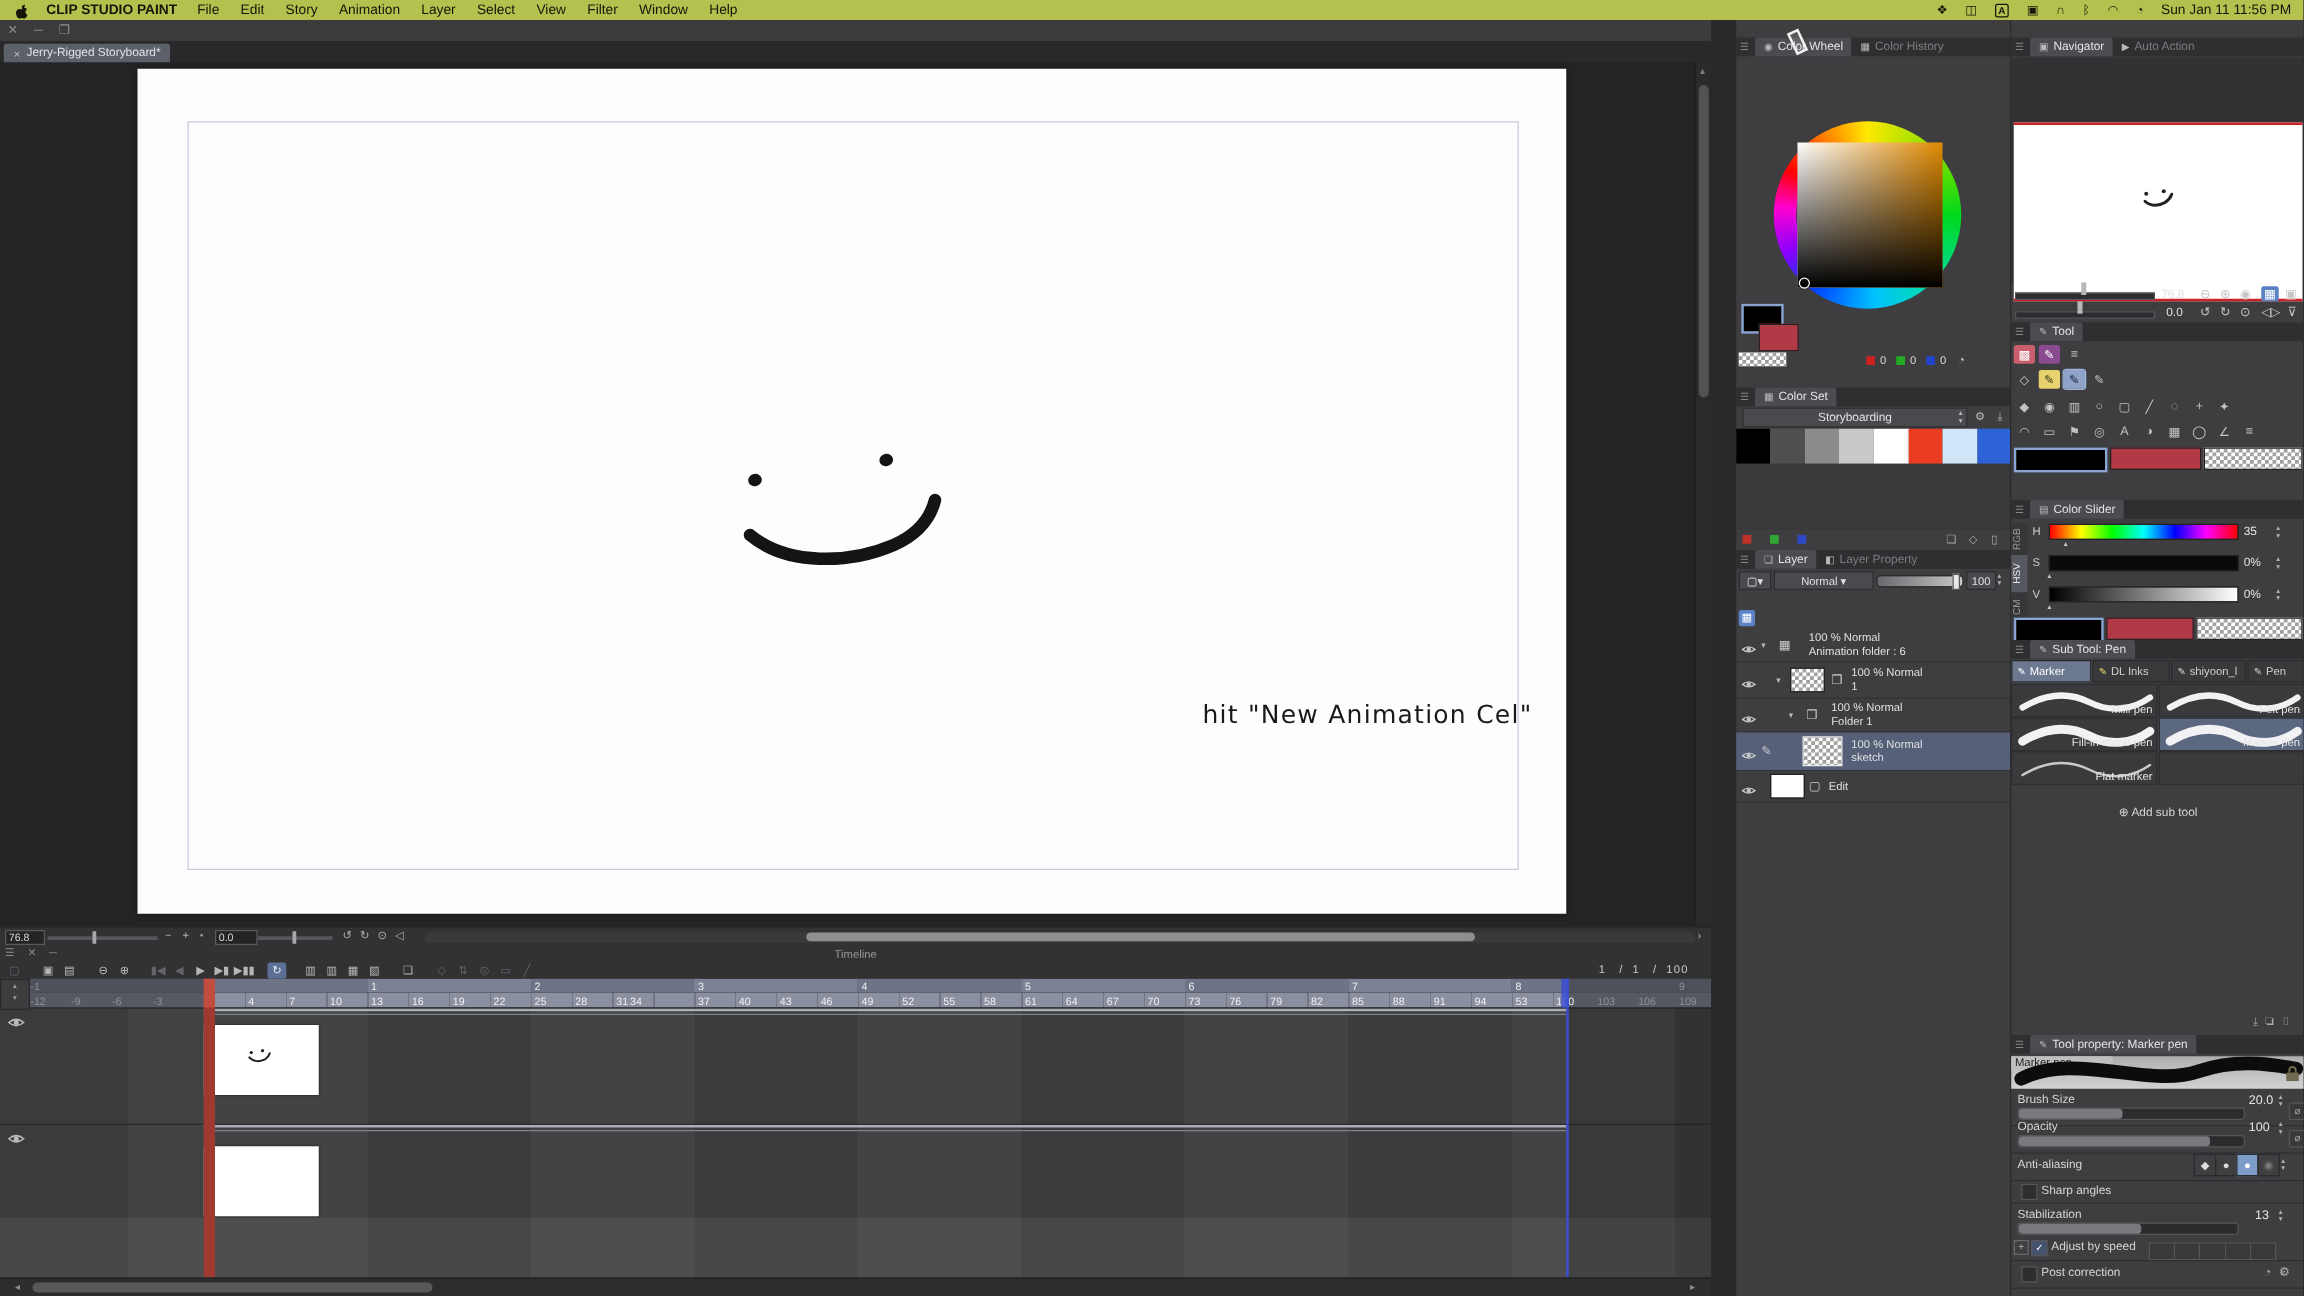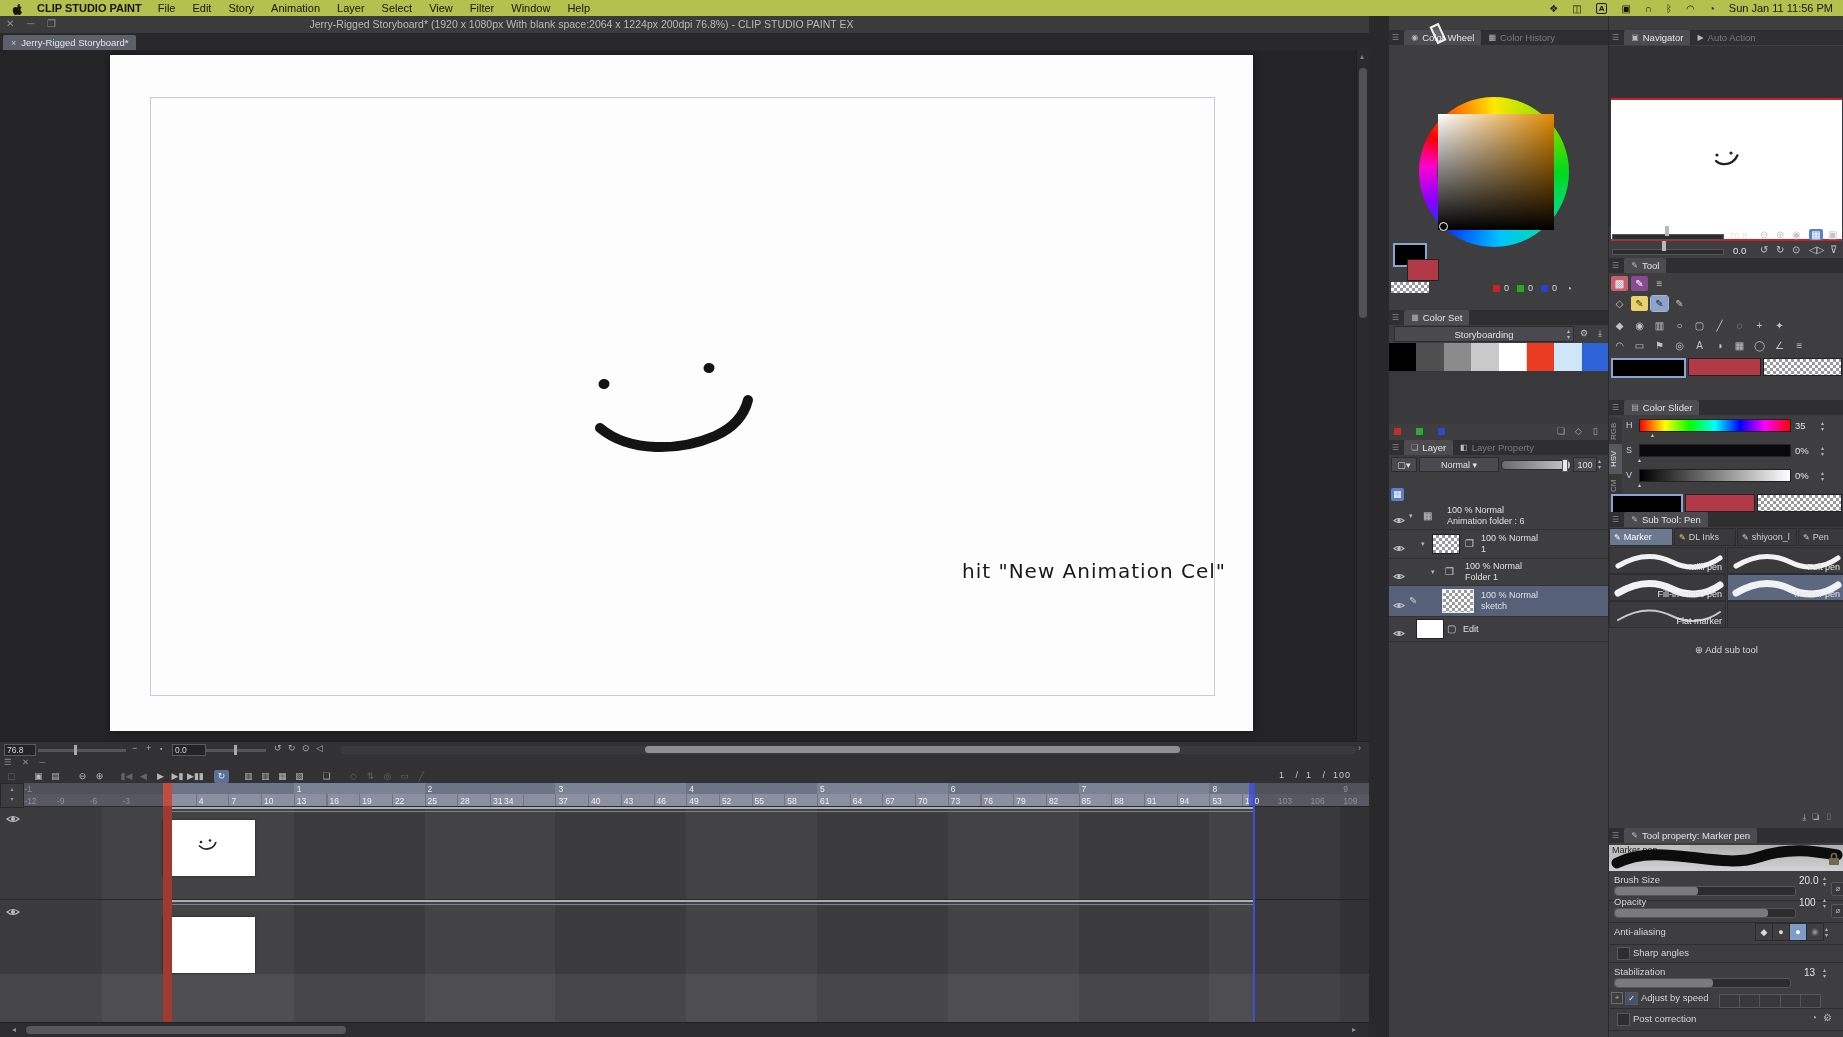--- a/index.html
+++ b/index.html
@@ -235,21 +235,20 @@
         <span class="sicon">∩</span>
         <span class="sicon">ᛒ</span>
         <span class="sicon">◠</span>
         <span class="sicon">◔</span>
       </span>
     <span class="clock">Sun Jan 11 11:56 PM</span>
   </div>
 
   <div id="titlebar">
     <span class="winctl">✕ ─ ❐</span>
-    <span class="title">Jerry-Rigged Storyboard* (1920 x 1080px With blank space:2064 x 1224px 200dpi 76.8%)  - CLIP STUDIO PAINT EX</span>
   </div>
 
   <div id="tabstrip">
     <div id="doctab">
       <span class="x">×</span>
       <span>Jerry-Rigged Storyboard*</span>
     </div>
   </div>
 
   <div id="canvas-area">
@@ -284,20 +283,21 @@
     <span class="btn" style="left:302px;">⊙</span>
     <span class="btn" style="left:316px;">◁</span>
     <span class="hgroove"></span>
     <span class="hthumb"></span>
     <span class="btn" style="left:1358px;">›</span>
   </div>
 
   <div id="timeline">
     <div id="tl-header">
       <span class="ctl">☰ ✕ ─</span>
+      <div id="tl-title">Timeline</div>
     </div>
     <div id="tl-toolbar">
         <span class="tlb dim">▢</span>
         <span class="tlb gap">▣</span>
         <span class="tlb">▤</span>
         <span class="tlb gap">⊖</span>
         <span class="tlb">⊕</span>
         <span class="tlb dim gap">▮◀</span>
         <span class="tlb dim">◀</span>
         <span class="tlb">▶</span>

